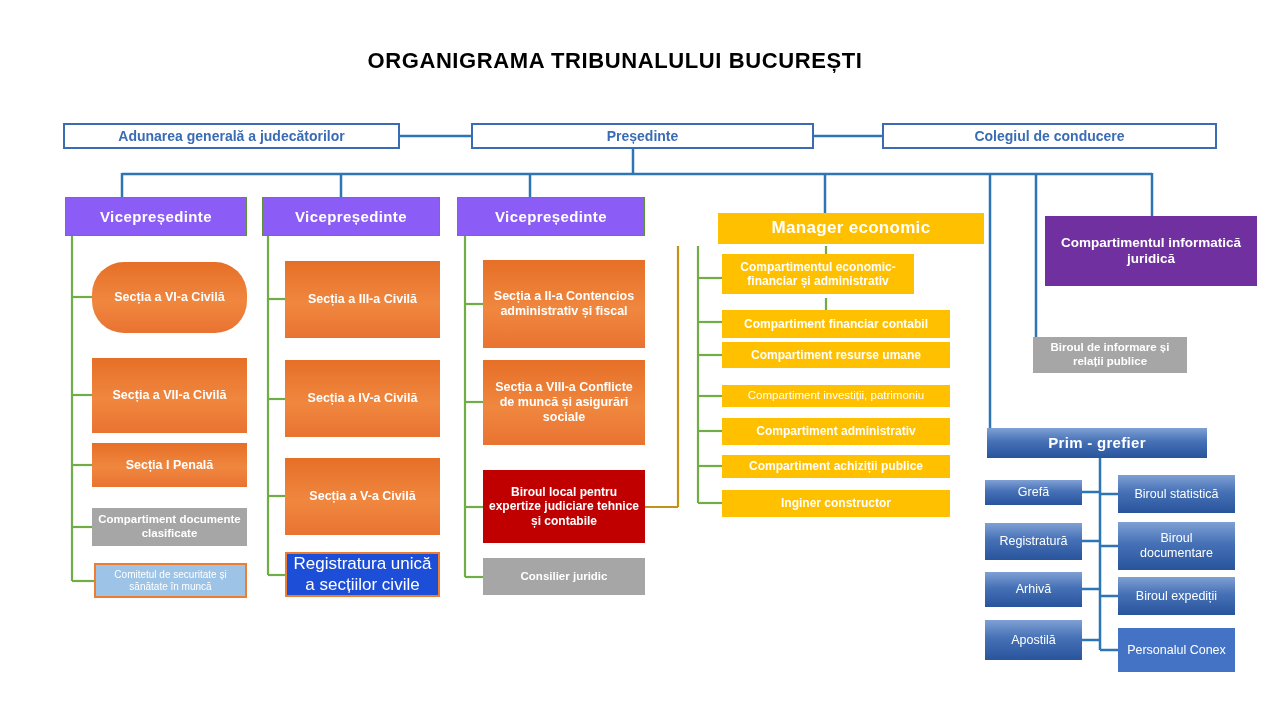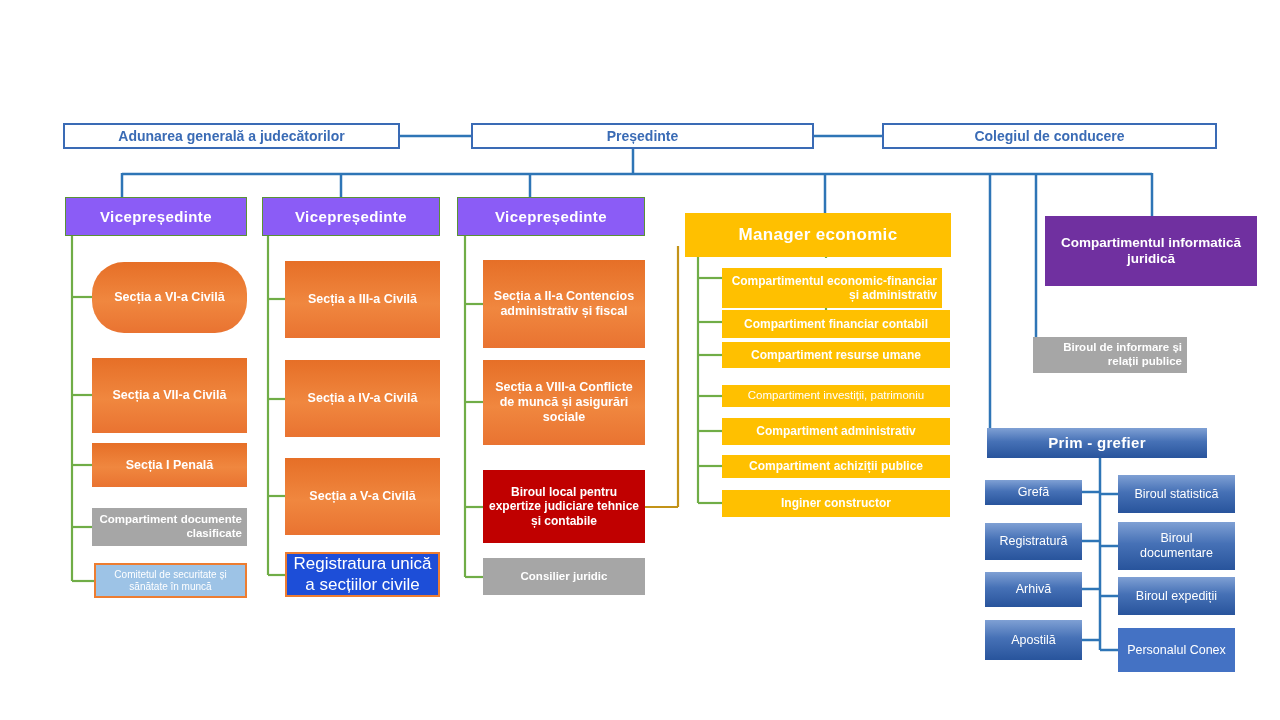--- a/index.html
+++ b/index.html
@@ -6,21 +6,21 @@
   #stage{position:relative;width:1280px;height:720px;background:#fff;overflow:hidden;
          font-family:"Liberation Sans",sans-serif;}
   #lines{position:absolute;left:0;top:0;z-index:0;}
   .box{position:absolute;z-index:1;display:flex;align-items:center;justify-content:center;
        text-align:center;color:#fff;box-sizing:border-box;line-height:1.18;padding:2px 5px;}
   .title{position:absolute;left:0;top:48px;width:1230px;text-align:center;color:#000;
          font-weight:bold;font-size:22px;letter-spacing:.6px;z-index:1;}
   .top{background:#fff;border:2px solid #3A6BB5;color:#3A6BB5;font-weight:bold;font-size:14px;}
   .green-h{background:#8b5cf6;border:1px solid #5A9235;font-weight:bold;font-size:15px;letter-spacing:.4px;}
   .orange{background:linear-gradient(180deg,#E66F27 0%,#F0873F 55%,#E97331 100%);font-weight:bold;font-size:12.5px;}
-  .gray{background:#A6A6A6;font-weight:bold;font-size:11.5px;text-align:right;}
+  .gray{background:#A6A6A6;font-weight:bold;font-size:11.5px;}
   .gold-h{background:#FFC000;font-weight:bold;font-size:17px;letter-spacing:.3px;}
   .gold{background:#FFC000;font-weight:bold;font-size:12px;}
   .gold.light{font-weight:normal;font-size:11.5px;}
   .red{background:#C00000;font-weight:bold;font-size:12px;}
   .purple{background:#7030A0;font-weight:bold;font-size:13.5px;}
   .lblue{background:#9DC3E6;border:2px solid #ED7D31;font-size:10px;}
   .gray-ob{background:#1d4ed8;border:2px solid #ED7D31;font-weight:normal;font-size:17px;}
   .bgrad{background:linear-gradient(180deg,#7FA0D4 0%,#4671B6 45%,#28549C 100%);font-size:12.5px;}
   .bgrad.hdr{font-weight:bold;font-size:15px;letter-spacing:.3px;}
   .flatblue{background:#4472C4;font-size:12.5px;}
@@ -80,50 +80,51 @@
       <path d="M698 503 H724"></path>
       <path d="M826 246 V258"></path>
       <path d="M826 298 V310"></path>
     </g>
     <g stroke="#C39318" stroke-width="2.2" fill="none">
       <path d="M678 246 V507"></path>
       <path d="M645 507 H678"></path>
     </g>
   </svg>
 
+  <div class="title">ORGANIGRAMA TRIBUNALULUI BUCUREȘTI</div>
 
   <div class="box top" style="left:63px;top:123px;width:337px;height:26px;">Adunarea generală a judecătorilor</div>
   <div class="box top" style="left:471px;top:123px;width:343px;height:26px;">Președinte</div>
   <div class="box top" style="left:882px;top:123px;width:335px;height:26px;">Colegiul de conducere</div>
 
   <div class="box green-h" style="left:65px;top:197px;width:182px;height:39px;">Vicepreședinte</div>
   <div class="box green-h" style="left:262px;top:197px;width:178px;height:39px;">Vicepreședinte</div>
   <div class="box green-h" style="left:457px;top:197px;width:188px;height:39px;">Vicepreședinte</div>
 
-  <div class="box gold-h" style="left:685px;top:213px;width:266px;height:44px;">Manager economic</div>
+  <div class="box gold-h" style="left:718px;top:213px;width:266px;height:31px;">Manager economic</div>
 
   <div class="box purple" style="left:1045px;top:216px;width:212px;height:70px;">Compartimentul informatică juridică</div>
 
   <div class="box orange" style="left:92px;top:262px;width:155px;height:71px;border-radius:32px;">Secția a VI-a Civilă</div>
   <div class="box orange" style="left:92px;top:358px;width:155px;height:75px;">Secția a VII-a Civilă</div>
   <div class="box orange" style="left:92px;top:443px;width:155px;height:44px;">Secția I Penală</div>
   <div class="box gray" style="left:92px;top:508px;width:155px;height:38px;">Compartiment documente clasificate</div>
   <div class="box lblue" style="left:94px;top:563px;width:153px;height:35px;">Comitetul de securitate și sănătate în muncă</div>
 
   <div class="box orange" style="left:285px;top:261px;width:155px;height:77px;">Secția a III-a Civilă</div>
   <div class="box orange" style="left:285px;top:360px;width:155px;height:77px;">Secția a IV-a Civilă</div>
   <div class="box orange" style="left:285px;top:458px;width:155px;height:77px;">Secția a V-a Civilă</div>
   <div class="box gray-ob" style="left:285px;top:552px;width:155px;height:45px;">Registratura unică a secțiilor civile</div>
 
   <div class="box orange" style="left:483px;top:260px;width:162px;height:88px;">Secția a II-a Contencios administrativ și fiscal</div>
   <div class="box orange" style="left:483px;top:360px;width:162px;height:85px;">Secția a VIII-a Conflicte de muncă și asigurări sociale</div>
   <div class="box red" style="left:483px;top:470px;width:162px;height:73px;">Biroul local pentru expertize judiciare tehnice și contabile</div>
   <div class="box gray" style="left:483px;top:558px;width:162px;height:37px;">Consilier juridic</div>
 
-  <div class="box gold" style="left:722px;top:268px;width:220px;height:40px;text-align:right;">Compartimentul economic-financiar și administrativ</div>
+  <div class="box gold" style="left:722px;top:254px;width:192px;height:40px;">Compartimentul economic-financiar și administrativ</div>
   <div class="box gold" style="left:722px;top:310px;width:228px;height:28px;">Compartiment  financiar contabil</div>
   <div class="box gold" style="left:722px;top:342px;width:228px;height:26px;">Compartiment  resurse umane</div>
   <div class="box gold light" style="left:722px;top:385px;width:228px;height:22px;">Compartiment investiții, patrimoniu</div>
   <div class="box gold" style="left:722px;top:418px;width:228px;height:27px;">Compartiment  administrativ</div>
   <div class="box gold" style="left:722px;top:455px;width:228px;height:23px;">Compartiment achiziții publice</div>
   <div class="box gold" style="left:722px;top:490px;width:228px;height:27px;">Inginer constructor</div>
 
   <div class="box gray" style="left:1033px;top:337px;width:154px;height:36px;">Biroul de informare și relații publice</div>
   <div class="box bgrad hdr" style="left:987px;top:428px;width:220px;height:30px;text-align:center;">Prim - grefier</div>
 

